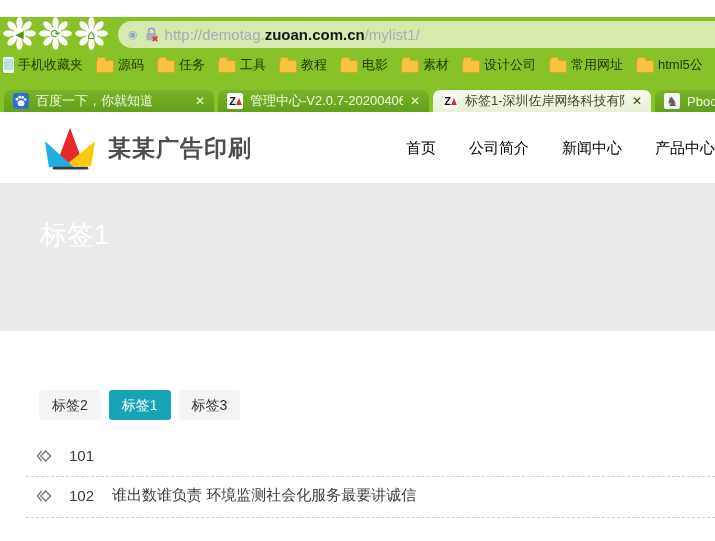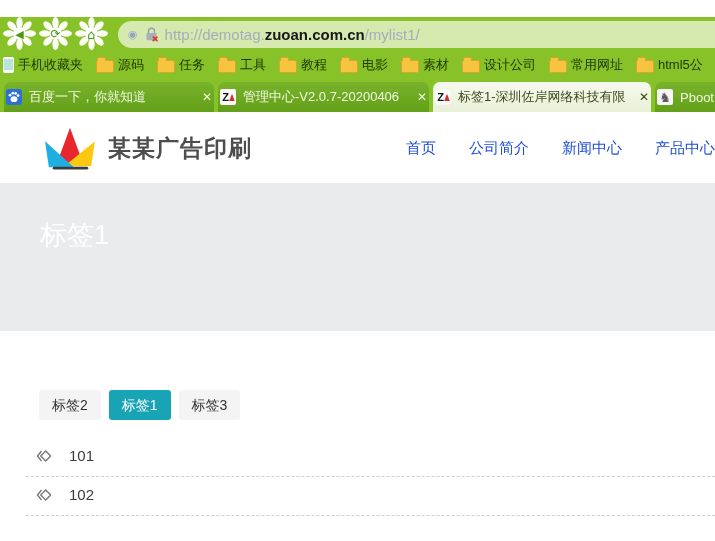--- a/index.html
+++ b/index.html
@@ -27,36 +27,36 @@
     white-space:nowrap;overflow:hidden;}
   .bm{display:flex;align-items:center;gap:4px;cursor:pointer;}
   .folder{width:16px;height:11px;background:#f6c43e;border:1px solid #d8a62e;border-radius:1px 2px 2px 2px;position:relative;flex:0 0 auto;margin-top:2px;}
   .folder::before{content:"";position:absolute;top:-4px;left:0px;width:7px;height:3px;background:#f6c43e;
     border:1px solid #d8a62e;border-bottom:none;border-radius:2px 2px 0 0;}
   .phone-ico{width:11px;height:16px;background:#fdfdfd;border-radius:2px;position:relative;flex:0 0 auto;}
   .phone-ico::before{content:"";position:absolute;top:2px;left:1px;right:1px;bottom:3px;background:#b9e4da;}
 
   #tabstrip{position:absolute;left:0;top:78px;width:720px;height:34px;background:#87c228;
     display:flex;align-items:flex-end;padding-left:4px;box-sizing:border-box;gap:4px;}
-  .tab{height:30px;border-radius:7px 7px 0 0;display:flex;align-items:center;gap:7px;
-    padding:0 2px;font-size:13px;box-sizing:border-box;cursor:pointer;flex:0 0 auto;overflow:hidden;}
+  .tab{height:22px;border-radius:7px 7px 0 0;display:flex;align-items:center;gap:7px;
+    padding:0 9px;font-size:13px;box-sizing:border-box;cursor:pointer;flex:0 0 auto;overflow:hidden;}
   .tab .t-title{flex:1;overflow:hidden;white-space:nowrap;}
   .tab .t-close{font-size:12px;font-weight:700;flex:0 0 auto;cursor:pointer;}
   .tab-inactive{background:linear-gradient(180deg,#78b32b,#649f19);color:#f2f9e2;}
   .tab-inactive .t-close{color:#eef7d9;}
   .tab-active{background:linear-gradient(180deg,#f6f9ee,#e9f0d7);color:#3a4a1c;}
   .tab-active .t-close{color:#2f4a0d;}
   .favicon{flex:0 0 auto;display:block;}
 
   
   #page{position:absolute;left:0;top:112px;width:100%;height:429px;background:#fff;}
   #site-header{position:relative;height:71px;background:#fff;}
   #logo{position:absolute;left:41px;top:12px;display:flex;align-items:center;gap:9px;cursor:pointer;}
   #logo-text{font-size:23px;font-weight:700;color:#4d4d4d;letter-spacing:1px;}
-  #site-nav{position:absolute;left:406px;top:27px;display:flex;gap:33px;font-size:15px;color:#1d4ed8;white-space:nowrap;}
+  #site-nav{position:absolute;left:406px;top:27px;display:flex;gap:33px;font-size:15px;color:#000000;white-space:nowrap;}
   .nav-item{cursor:pointer;}
 
   #banner{height:148px;background:#e9ebed;box-sizing:border-box;padding:34px 0 0 40px;}
   #banner-title{color:#fff;font-size:27px;font-weight:400;}
 
   #content{padding:59px 0 0 39px;}
   #filter-tabs{display:flex;gap:8px;}
   .tbtn{padding:8px 13px;font-size:14px;background:#f4f4f5;color:#333;border-radius:3px;cursor:pointer;line-height:1;}
   .tbtn-active{background:#18a4b5;color:#fff;}
 
@@ -237,18 +237,19 @@
             <rect x="6.2" y="3.5" width="7" height="7" transform="rotate(45 9.7 7)" fill="none" stroke="#7a7a7a" stroke-width="1.4"></rect>
           </svg>
           <span>101</span>
         </div>
         <div class="news-item">
           <svg class="tags-ico" width="15" height="14" viewBox="0 0 15 14">
             <polyline points="5.5,2 1.5,7 5.5,12" fill="none" stroke="#7a7a7a" stroke-width="1.4"></polyline>
             <rect x="6.2" y="3.5" width="7" height="7" transform="rotate(45 9.7 7)" fill="none" stroke="#7a7a7a" stroke-width="1.4"></rect>
           </svg>
           <span>102</span>
+          <span>谁出数谁负责 环境监测社会化服务最要讲诚信</span>
         </div>
       </div>
     </div>
 
   </div>
 </div>
 
 </body></html>

